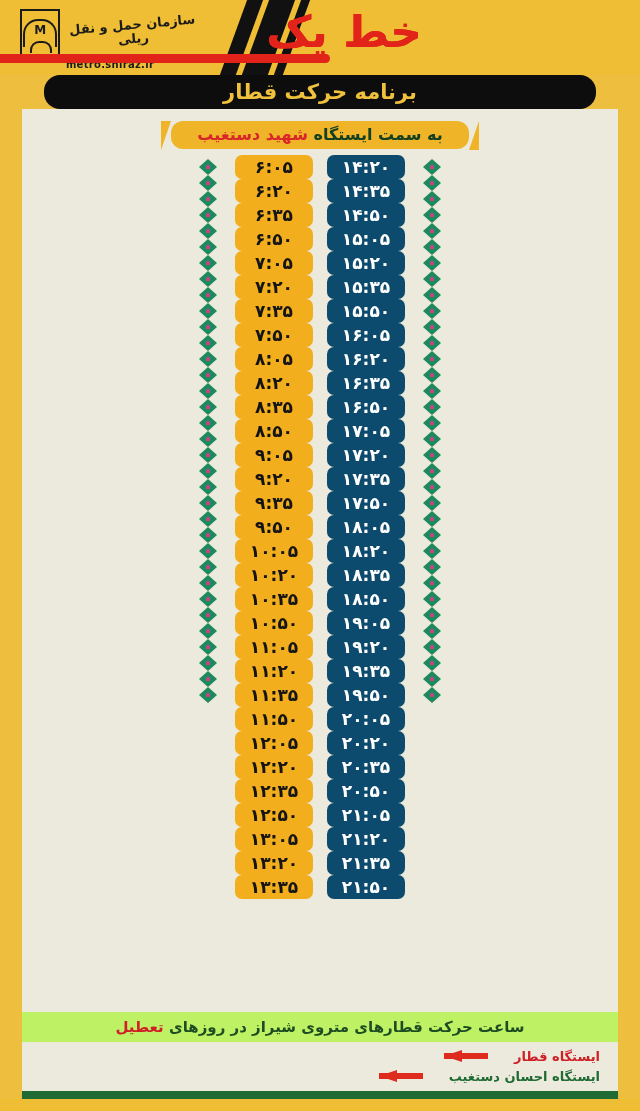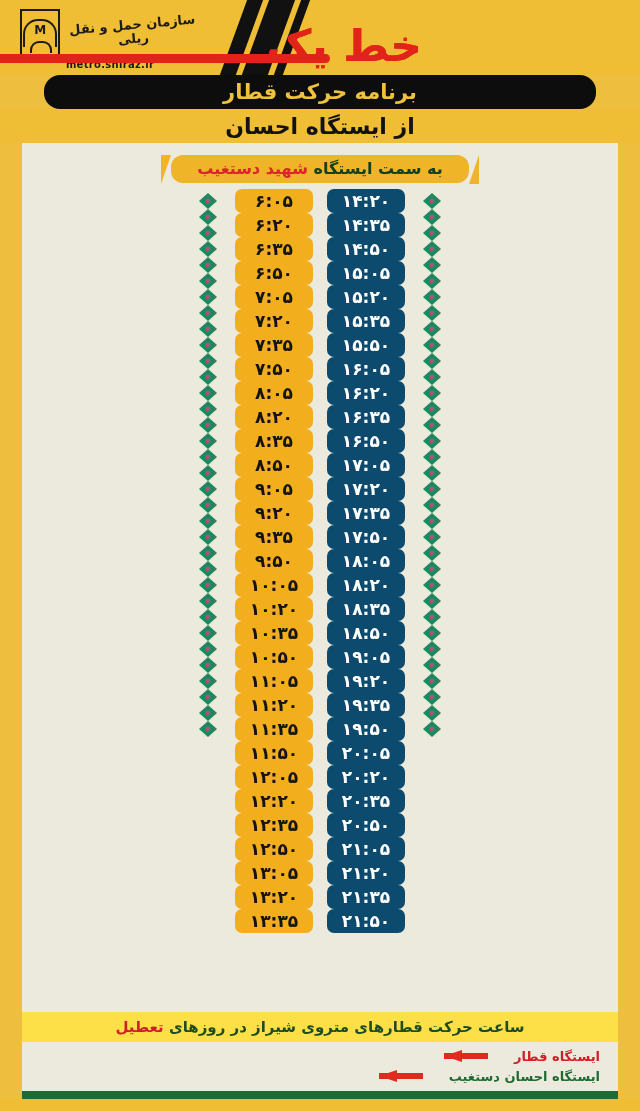--- a/index.html
+++ b/index.html
@@ -56,21 +56,21 @@
     position:absolute;font-size:12px;font-weight:700;color:#1b1b1b;
     top:12px;left:50%;transform:translateX(-50%);
   }
   .logo-url{
     font-size:10px;color:#1b1b1b;font-weight:700;letter-spacing:.3px;
     direction:ltr;margin-top:2px;
   }
 
   .line-title{
     position:absolute;left:0;top:10px;width:430px;height:58px;
-    display:flex;align-items:flex-end;justify-content:flex-start;
+    display:flex;align-items:flex-start;justify-content:flex-start;
   }
   .line-title .word{
     font-size:44px;font-weight:700;color:#e2231a;line-height:1;
     padding-right:8px;white-space:nowrap;
     text-shadow:0 0 0 #e2231a;
   }
   .line-rule{
     position:absolute;left:0;top:44px;width:330px;height:9px;background:#e2231a;
     border-radius:0 5px 5px 0;
   }
@@ -134,21 +134,21 @@
     display:flex;align-items:center;justify-content:center;
     font-size:17px;font-weight:700;letter-spacing:.5px;
     direction:ltr;
   }
   .pill.am{background:#f2ae1c;color:#141414;}
   .pill.pm{background:#0c4a6e;color:#ffffff;}
 
   
   .footer{flex:0 0 auto;}
   .footer-band{
-    height:30px;background:#fde047;margin:0 22px;
+    height:30px;background:#bef264;margin:0 22px;
     display:flex;align-items:center;justify-content:center;
   }
   .footer-band .t{font-size:15px;font-weight:700;color:#1f4d23;}
   .footer-band .t .hl{color:#cf2027;}
   .footer-notes{
     background:#ece9dd;margin:0 22px;padding:4px 18px 5px 18px;
   }
   .note{
     display:flex;align-items:center;justify-content:flex-start;
     font-size:13px;font-weight:700;gap:8px;height:20px;white-space:nowrap;
@@ -196,23 +196,20 @@
     <div class="line-title">
       <div class="line-rule"></div>
       <div class="word">خط یک</div>
     </div>
   </div>
 
   <div class="black-band">
     <span>برنامه حرکت قطار</span>
   </div>
 
-  <div class="station-band">
-    <span>از ایستگاه احسان</span>
-  </div>
 
   <div class="body-area">
 
     <div class="subtitle-ribbon">
       <span class="t"><span>به سمت ایستگاه </span><span class="hl">شهید دستغیب</span></span>
     </div>
 
     <div class="columns">
       <div class="deco">
           <i></i>

